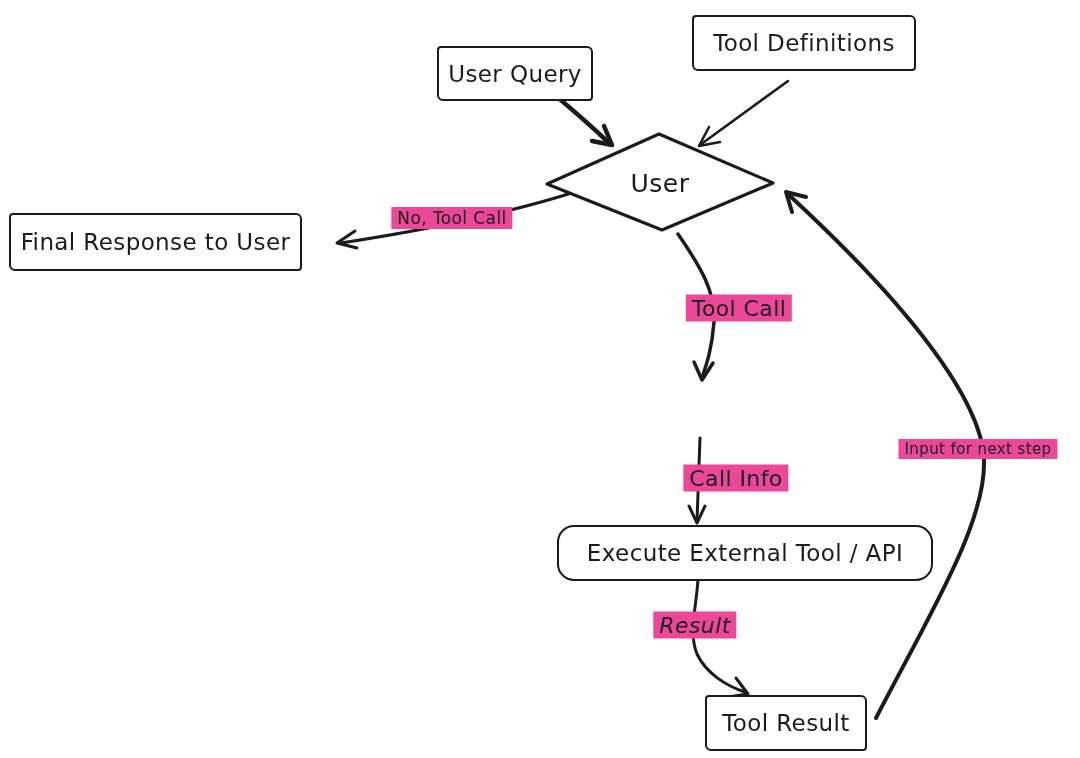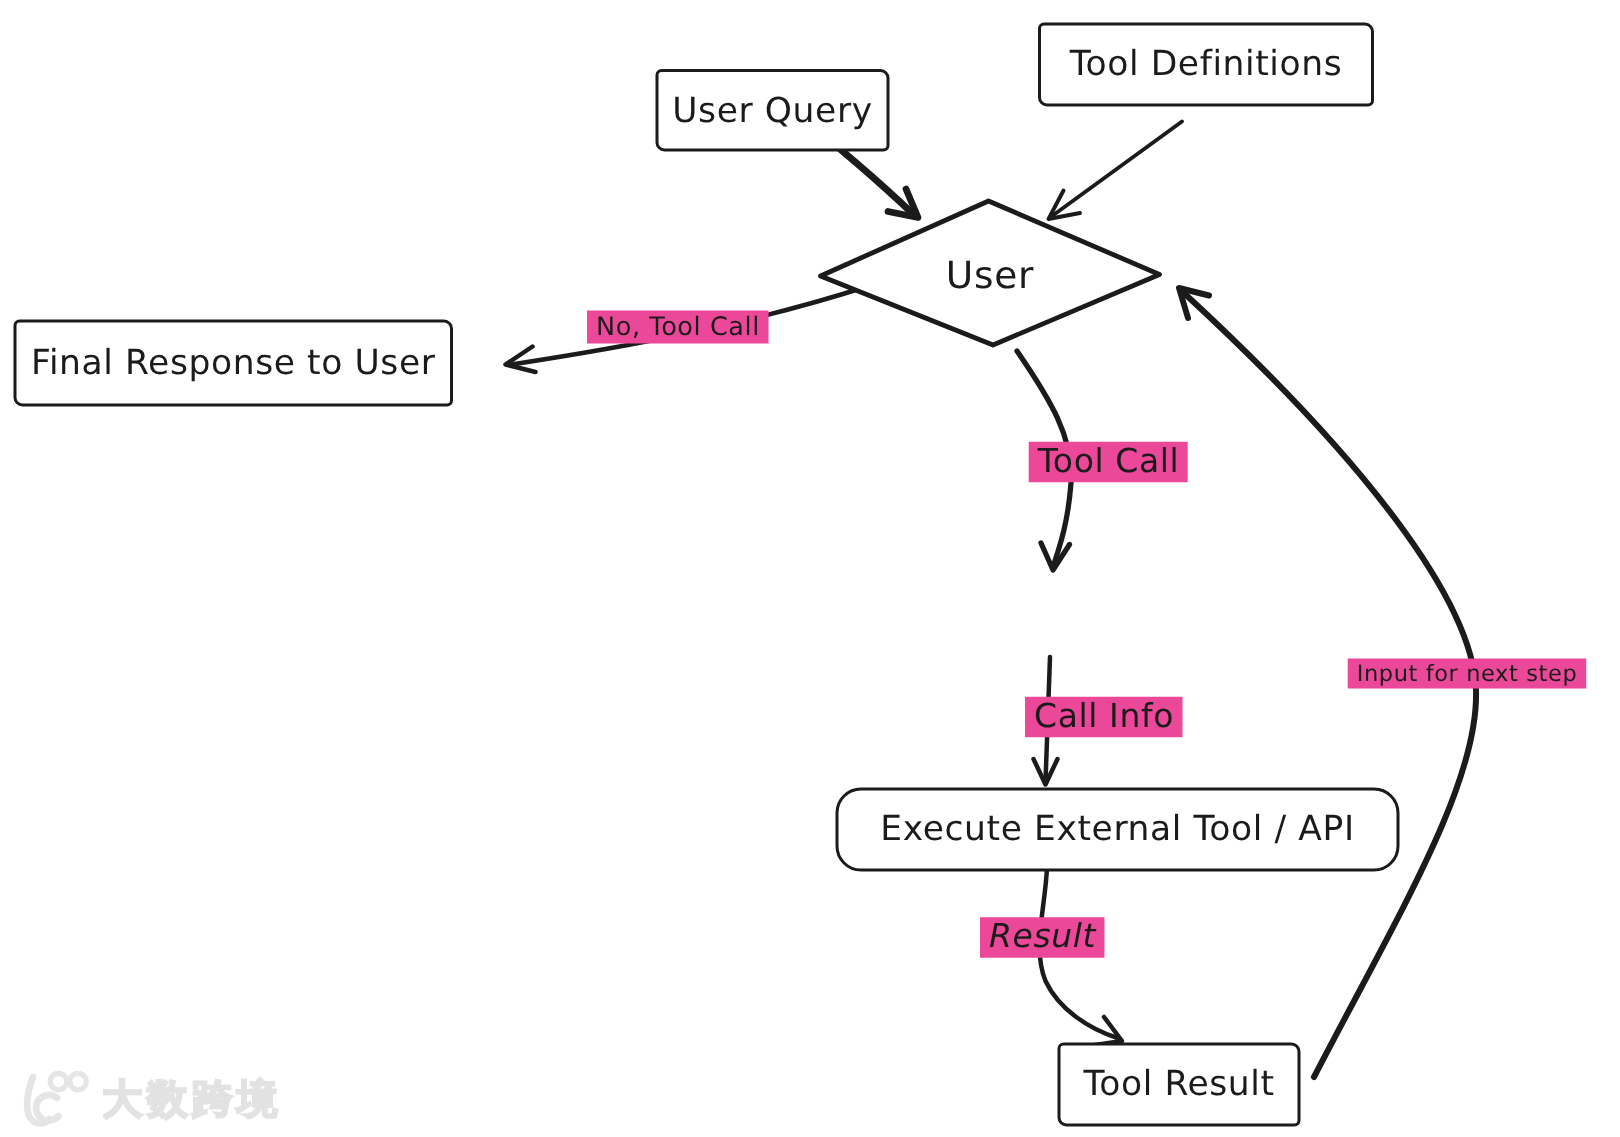--- a/index.html
+++ b/index.html
@@ -34,29 +34,20 @@
   #watermark .wm-text{
     font-size:27px;font-weight:bold;letter-spacing:3px;color:#f2f2f2;
     -webkit-text-stroke:1.4px #e2e2e2;
   }
 </style>
 </head>
 <body>
 
 <div id="canvas">
 
-  <div id="watermark">
-    <svg width="52" height="46" viewBox="0 0 52 46">
-      <path d="M14 8 C 11 16, 9 26, 11 33 C 13 39, 20 41, 25 36" fill="none" stroke="#e5e5e5" stroke-width="4.5" stroke-linecap="round"></path>
-      <path d="M30 22 A 8.5 8.5 0 1 0 31 34" fill="none" stroke="#e5e5e5" stroke-width="4.5" stroke-linecap="round"></path>
-      <circle cx="31" cy="11" r="5.5" fill="none" stroke="#e5e5e5" stroke-width="3.5"></circle>
-      <circle cx="44" cy="11" r="5.5" fill="none" stroke="#e5e5e5" stroke-width="3.5"></circle>
-    </svg>
-    <span class="wm-text">大数跨境</span>
-  </div>
 
   <svg id="edges">
 
     <g>
       <path class="stroke" stroke-width="4.5" d="M 524 70 C 558 97, 586 121, 609 143"></path>
       <path class="stroke" stroke-width="4.5" d="M 592 141 L 612 145 L 604 126"></path>
     </g>
 
     <g>
       <path class="stroke" stroke-width="2.6" d="M 788 81 L 700 145"></path>

